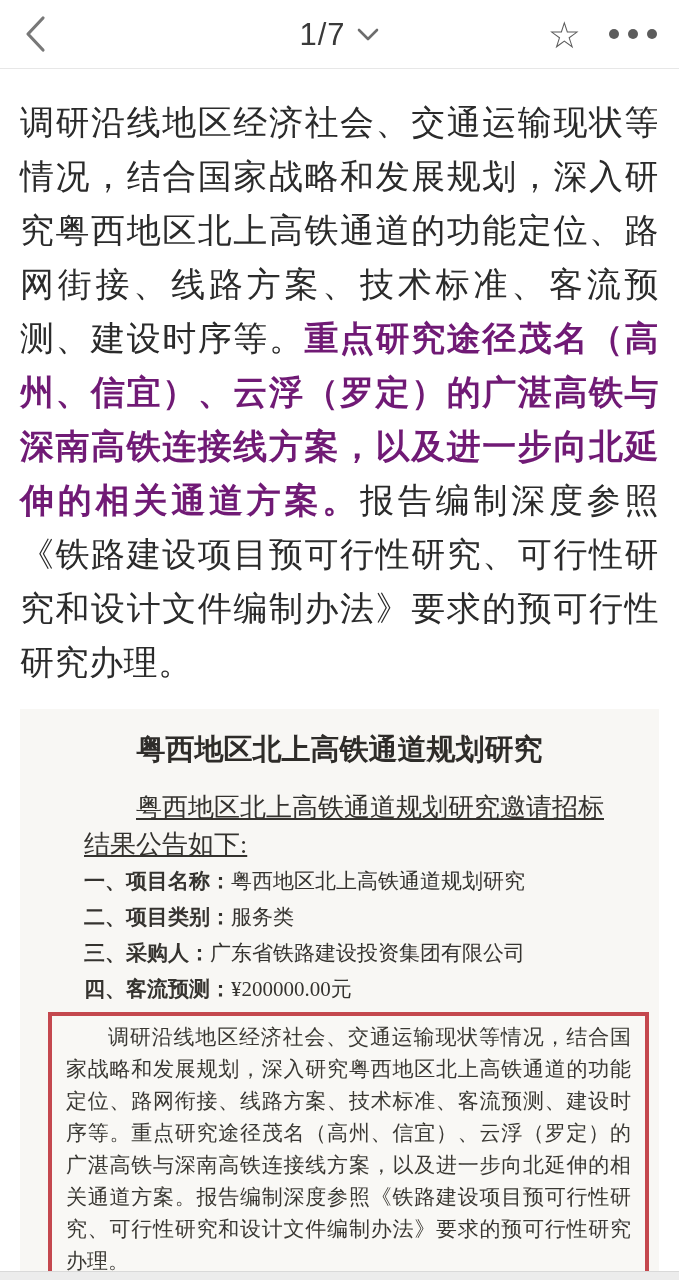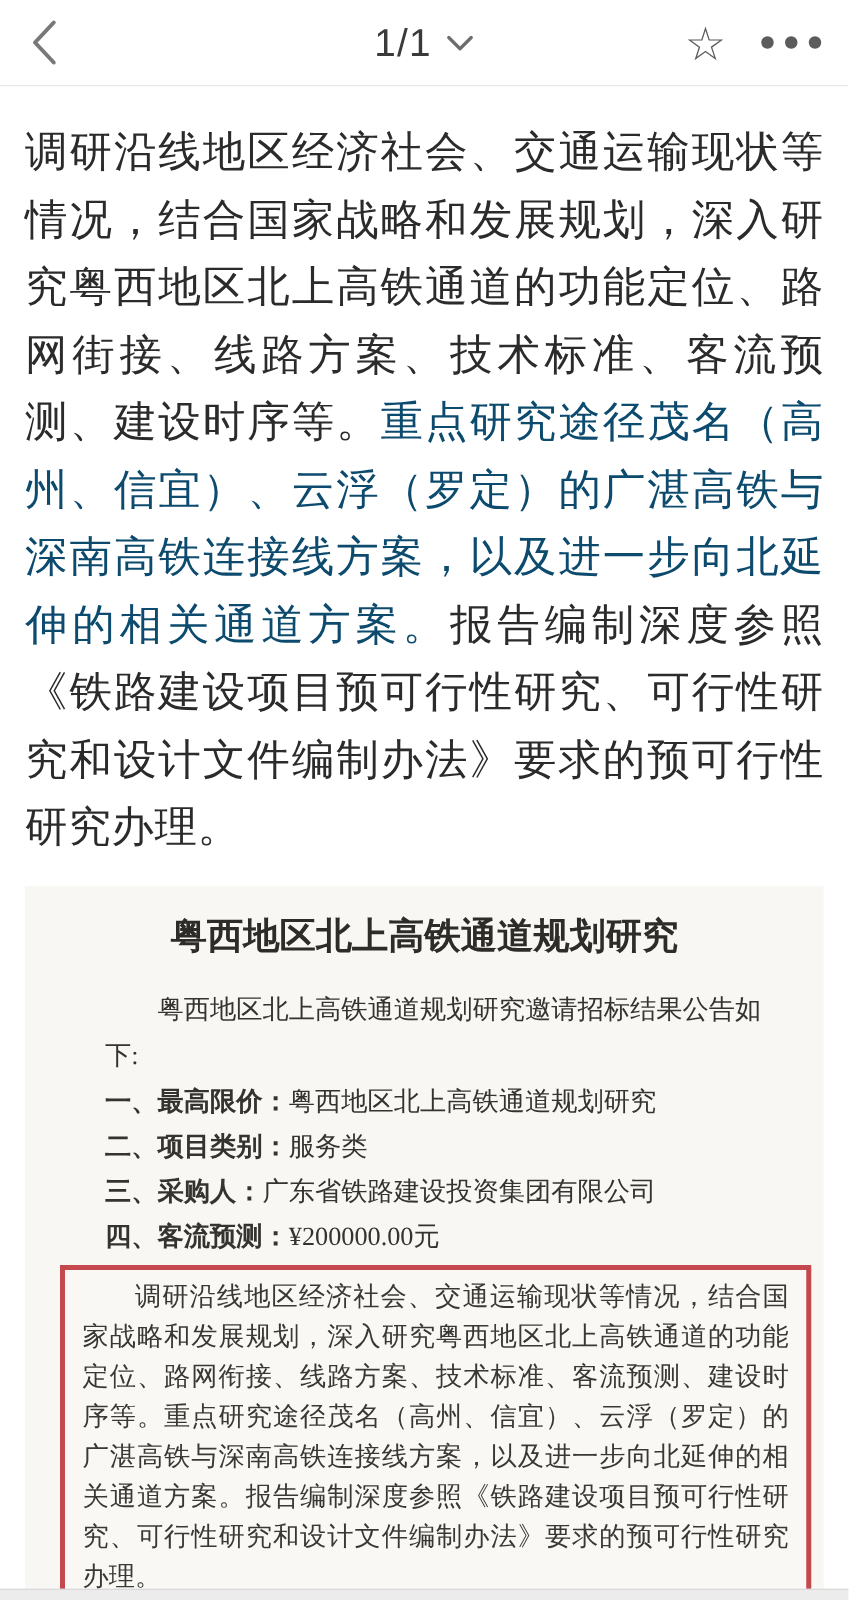--- a/index.html
+++ b/index.html
@@ -25,31 +25,31 @@
   .dots { display: flex; gap: 9px; cursor: pointer; padding: 10px 0; }
   .dots i { width: 10px; height: 10px; border-radius: 50%; background: #5c5c5c; }
 
   
   .article {
     padding: 26px 20px 0 20px;
     font-size: 34px; line-height: 54px; color: #2b2b2b;
     text-align: justify; text-justify: inter-ideograph;
     letter-spacing: 0.5px;
   }
-  .article .hl { color: #0c4a6e; font-weight: normal; }
+  .article .hl { color: #701a75; font-weight: bold; }
 
   
   .doc {
     margin: 20px 20px 0 20px; height: 640px; overflow: hidden;
     background: #f8f7f4; position: relative;
     font-family: "Liberation Serif", serif; color: #35332f;
   }
   .doc-inner { padding: 16px 36px 0 64px; }
   .doc-title { text-align: center; font-weight: bold; font-size: 29px; line-height: 40px; color: #2e2c29; margin: 4px 0 20px 0; margin-left: -28px; }
-  .doc-intro { font-size: 21px; line-height: 37px; text-indent: 2em; }
+  .doc-intro { font-size: 26px; line-height: 37px; text-indent: 2em; text-decoration: underline; }
   .doc-item { font-size: 21px; line-height: 36px; }
   .doc-item b { font-weight: bold; }
   .red-box {
     border: 4px solid #c4484e; margin: 5px -26px 6px -36px;
     padding: 5px 14px; background: #f9f8f5;
   }
   .red-box p {
     font-size: 21px; line-height: 32px; text-indent: 2em;
     text-align: justify; text-justify: inter-ideograph; color: #3a3833;
   }
@@ -66,21 +66,21 @@
 <div class="page">
 
   <div class="header">
     <div class="back-btn">
       <svg width="26" height="40" viewBox="0 0 26 40">
         <polyline points="21,4 6,20 21,36" fill="none" stroke="#787878" stroke-width="3.2" stroke-linecap="round" stroke-linejoin="round"></polyline>
       </svg>
     </div>
     <div class="page-ind">
       <div class="hit">
-        <span class="page-num">1/1</span>
+        <span class="page-num">1/7</span>
         <svg width="24" height="16" viewBox="0 0 24 16">
           <polyline points="3,3 12,12 21,3" fill="none" stroke="#6d6d6d" stroke-width="2.6" stroke-linecap="round" stroke-linejoin="round"></polyline>
         </svg>
       </div>
     </div>
     <div class="hdr-right">
       <span class="star">☆</span>
       <span class="dots">
           <i></i>
           <i></i>
@@ -91,21 +91,21 @@
 
   <p class="article"><span>调研沿线地区经济社会、交通运输现状等情况，结合国家战略和发展规划，深入研究粤西地区北上高铁通道的功能定位、路网街接、线路方案、技术标准、客流预测、建设时序等。</span><span class="hl">重点研究途径茂名（高州、信宜）、云浮（罗定）的广湛高铁与深南高铁连接线方案，以及进一步向北延伸的相关通道方案。</span><span>报告编制深度参照《铁路建设项目预可行性研究、可行性研究和设计文件编制办法》要求的预可行性研究办理。</span></p>
 
   <div class="doc">
     <div class="doc-inner">
       <div class="doc-title">
         <div>粤西地区北上高铁通道规划研究</div>
       </div>
       <p class="doc-intro">粤西地区北上高铁通道规划研究邀请招标结果公告如下:</p>
 
-      <p class="doc-item"><b>一、最高限价：</b><span>粤西地区北上高铁通道规划研究</span></p>
+      <p class="doc-item"><b>一、项目名称：</b><span>粤西地区北上高铁通道规划研究</span></p>
       <p class="doc-item"><b>二、项目类别：</b><span>服务类</span></p>
       <p class="doc-item"><b>三、采购人：</b><span>广东省铁路建设投资集团有限公司</span></p>
       <p class="doc-item"><b>四、客流预测：</b><span>¥200000.00元</span></p>
 
       <div class="red-box">
         <p>调研沿线地区经济社会、交通运输现状等情况，结合国家战略和发展规划，深入研究粤西地区北上高铁通道的功能定位、路网衔接、线路方案、技术标准、客流预测、建设时序等。重点研究途径茂名（高州、信宜）、云浮（罗定）的广湛高铁与深南高铁连接线方案，以及进一步向北延伸的相关通道方案。报告编制深度参照《铁路建设项目预可行性研究、可行性研究和设计文件编制办法》要求的预可行性研究办理。</p>
       </div>
 
     </div>
 

